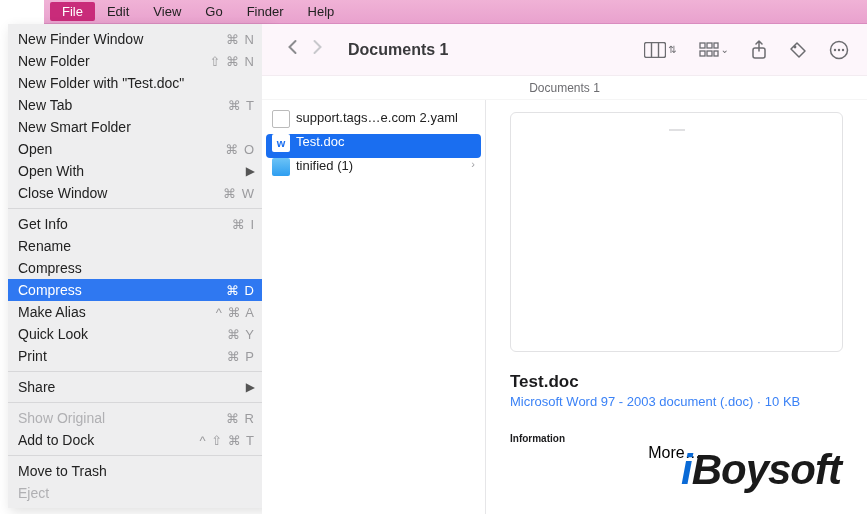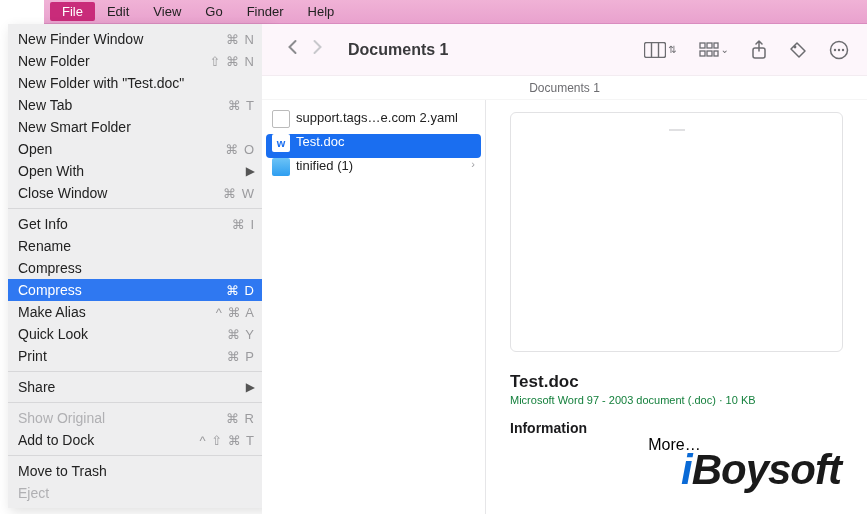--- a/index.html
+++ b/index.html
@@ -117,22 +117,22 @@
     border: 1px solid #e2e2e4;
     border-radius: 6px;
     background: #fff;
     margin-bottom: 20px;
     position: relative;
   }
   .preview-thumb::after{
     content:""; position:absolute; top:16px; left:50%; width:16px; height:2px; background:#e0e0e2; transform:translateX(-50%);
   }
   .preview-name { font-size: 17px; font-weight: 700; color: #1b1b1d; }
-  .preview-meta { font-size: 11px; color: #15803d; margin-top: 2px; }
-  .preview-section { font-size: 14px; font-weight: 700; margin-top: 14px; color:#1b1b1d;}
+  .preview-meta { font-size: 13px; color: #3b82f6; margin-top: 2px; }
+  .preview-section { font-size: 10px; font-weight: 700; margin-top: 24px; color:#1b1b1d;}
   .preview-more { font-size: 16px; color: #000000; text-align: center; padding-right: 4px; }
 
   
   .watermark {
     position: absolute;
     right: 26px; bottom: 20px;
     font-family: Arial, sans-serif;
     font-weight: 800;
     font-style: italic;
     font-size: 42px;

